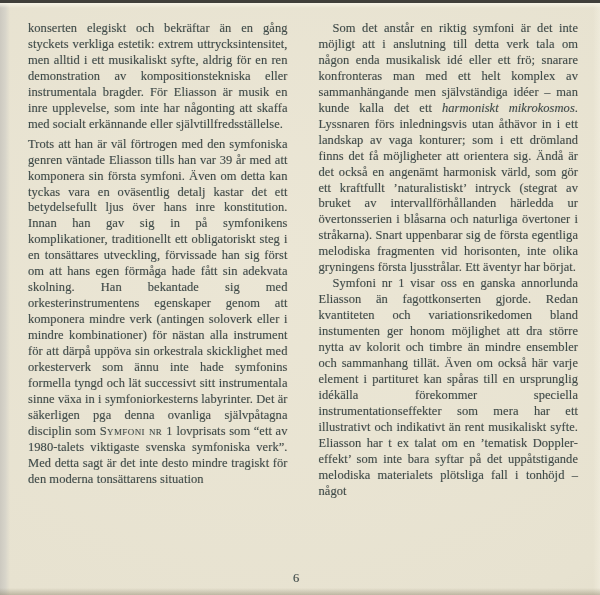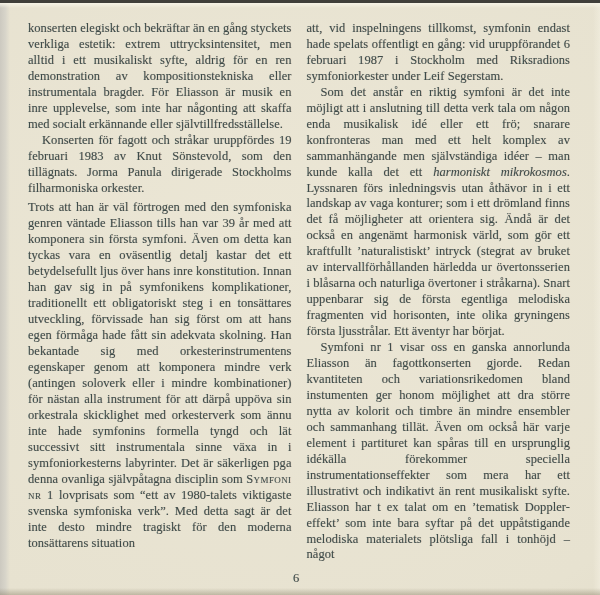--- a/index.html
+++ b/index.html
@@ -37,23 +37,23 @@
     background: linear-gradient(to left, rgba(244,240,226,0.55), rgba(244,240,226,0));
   }
   .edge-bottom {
     left: 0; right: 0; bottom: 0; height: 7px;
     background: linear-gradient(to top, rgba(122,112,86,0.38), rgba(122,112,86,0));
   }
   .columns {
     position: absolute;
     top: 21px;
     left: 28px;
-    right: 30px;
+    right: 22px;
     display: flex;
-    gap: 15px;
+    gap: 31px;
   }
   .col {
     flex: 1 1 0;
     min-width: 0;
   }
   p.para {
     margin: 0;
     text-align: justify;
     font-size: 12.5px;
     line-height: 15.95px;
@@ -82,24 +82,22 @@
 <div class="page">
   <div class="edge edge-left"></div>
   <div class="edge edge-right"></div>
   <div class="edge edge-top"></div>
   <div class="edge edge-top-light"></div>
   <div class="edge edge-bottom"></div>
 
   <div class="columns">
     <div class="col">
         <p class="para"><span>konserten elegiskt och bekräftar än en gång styckets verkliga estetik: extrem uttrycksintensitet, men alltid i ett musikaliskt syfte, aldrig för en ren demonstration av kompositionstekniska eller instrumentala bragder. För Eliasson är musik en inre upplevelse, som inte har någonting att skaffa med socialt erkännande eller självtillfredsställelse.</span></p>
-        <p class="para indent"><span>Konserten för fagott och stråkar uruppfördes 19 februari 1983 av Knut Sönstevold, som den tillägnats. Jorma Panula dirigerade Stockholms filharmoniska orkester.</span></p>
         <p class="para space-before"><span>Trots att han är väl förtrogen med den symfoniska genren väntade Eliasson tills han var 39 år med att komponera sin första symfoni. Även om detta kan tyckas vara en oväsentlig detalj kastar det ett betydelsefullt ljus över hans inre konstitution. Innan han gav sig in på symfonikens komplikationer, traditionellt ett obligatoriskt steg i en tonsättares utveckling, förvissade han sig först om att hans egen förmåga hade fått sin adekvata skolning. Han bekantade sig med orkesterinstrumentens egenskaper genom att komponera mindre verk (antingen soloverk eller i mindre kombinationer) för nästan alla instrument för att därpå uppöva sin orkestrala skicklighet med orkesterverk som ännu inte hade symfonins formella tyngd och lät successivt sitt instrumentala sinne växa in i symfoniorkesterns labyrinter. Det är säkerligen pga denna ovanliga självpåtagna disciplin som </span><span class="sc">Symfoni nr 1</span><span> lovprisats som “ett av 1980-talets viktigaste svenska symfoniska verk”. Med detta sagt är det inte desto mindre tragiskt för den moderna tonsättarens situation</span></p>
       </div>
     <div class="col">
-        <p class="para"><span>att, vid inspelningens tillkomst, symfonin endast hade spelats offentligt en gång: vid uruppförandet 6 februari 1987 i Stockholm med Riksradions symfoniorkester under Leif Segerstam.</span></p>
         <p class="para indent"><span>Som det anstår en riktig symfoni är det inte möjligt att i anslutning till detta verk tala om någon enda musikalisk idé eller ett frö; snarare konfronteras man med ett helt komplex av sammanhängande men självständiga idéer – man kunde kalla det ett </span><span class="it">harmoniskt mikrokosmos</span><span>. Lyssnaren förs inledningsvis utan åthävor in i ett landskap av vaga konturer; som i ett drömland finns det få möjligheter att orientera sig. Ändå är det också en angenämt harmonisk värld, som gör ett kraftfullt ’naturalistiskt’ intryck (stegrat av bruket av intervallförhållanden härledda ur övertonsserien i blåsarna och naturliga övertoner i stråkarna). Snart uppenbarar sig de första egentliga melodiska fragmenten vid horisonten, inte olika gryningens första ljusstrålar. Ett äventyr har börjat.</span></p>
         <p class="para indent"><span>Symfoni nr 1 visar oss en ganska annorlunda Eliasson än fagottkonserten gjorde. Redan kvantiteten och variationsrikedomen bland instumenten ger honom möjlighet att dra större nytta av kolorit och timbre än mindre ensembler och sammanhang tillät. Även om också här varje element i partituret kan spåras till en ursprunglig idékälla förekommer speciella instrumentationseffekter som mera har ett illustrativt och indikativt än rent musikaliskt syfte. Eliasson har t ex talat om en ’tematisk Doppler-effekt’ som inte bara syftar på det uppåtstigande melodiska materialets plötsliga fall i tonhöjd – något</span></p>
       </div>
   </div>
 
   <div class="page-number">6</div>
 </div>
 
 </body></html>

